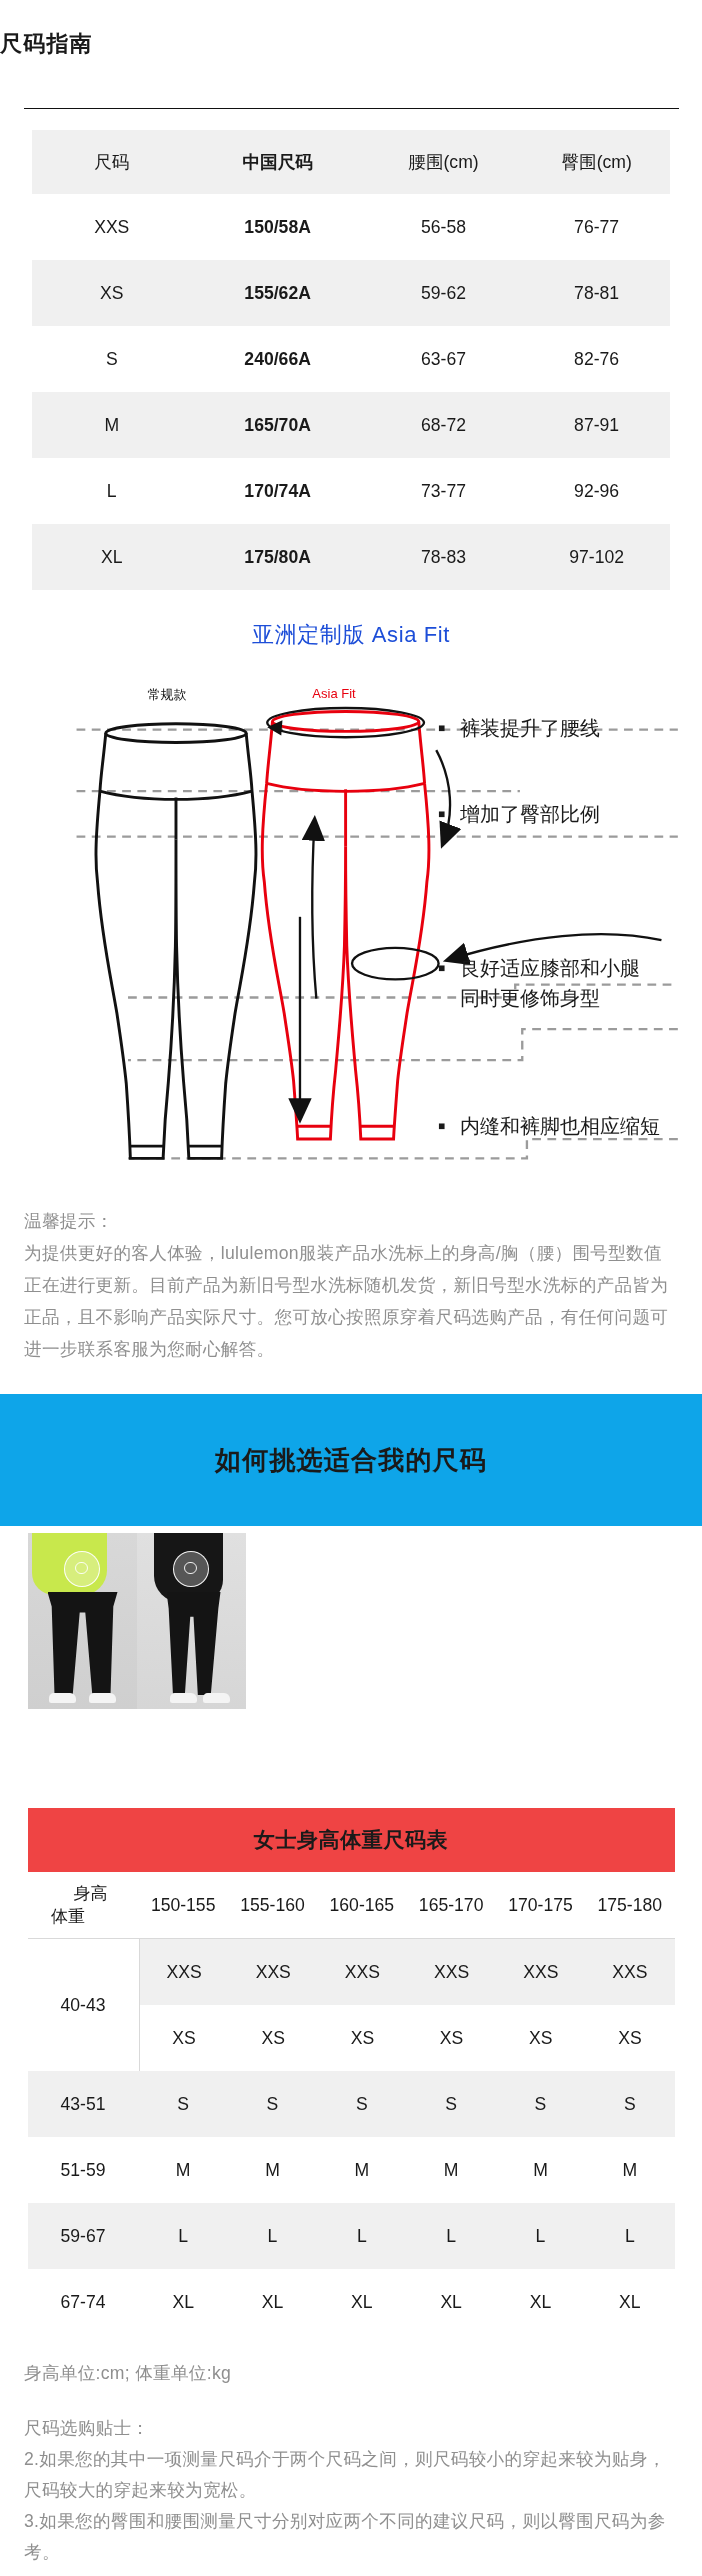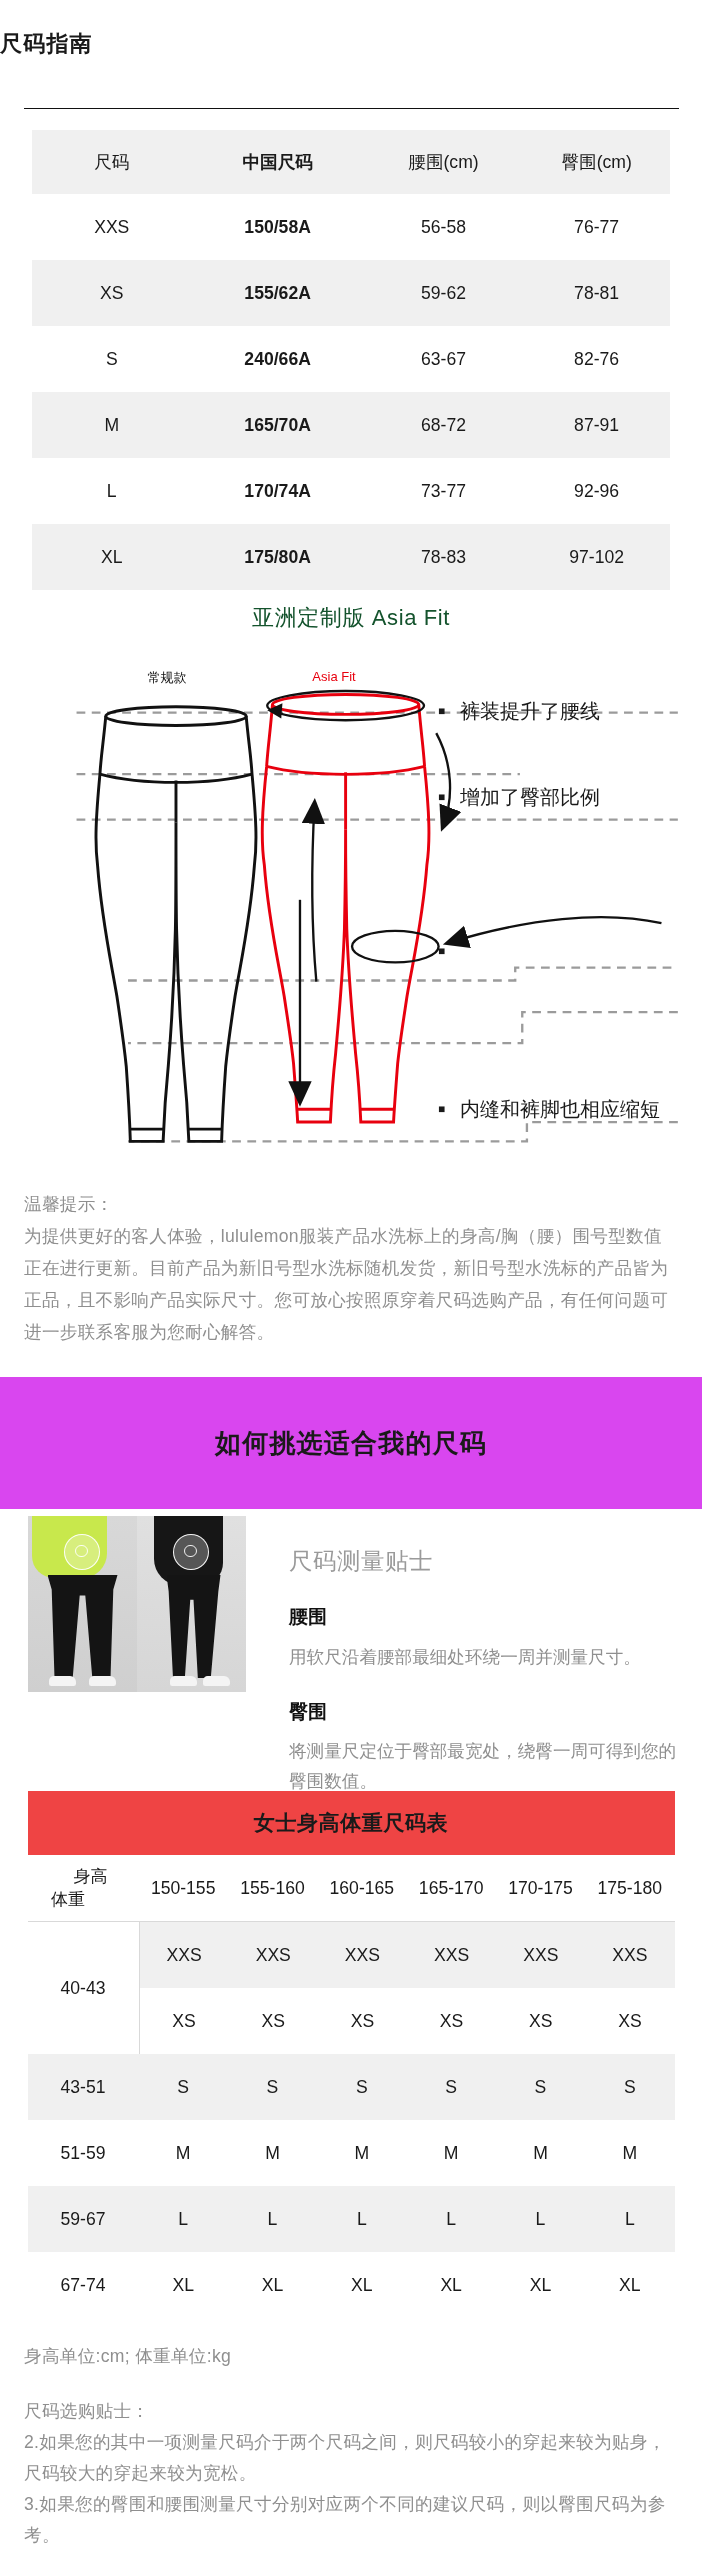--- a/index.html
+++ b/index.html
@@ -14,38 +14,38 @@
   .t1-row{display:flex;align-items:center;height:66px;}
   .t1-row.shaded{background:#f0f0f0;}
   .t1-row .c{text-align:center;}
   .t1-row .c:nth-child(1){width:25%;}
   .t1-row .c:nth-child(2){width:27%;font-weight:bold;}
   .t1-row .c:nth-child(3){width:25%;}
   .t1-row .c:nth-child(4){width:23%;}
   .t1-head{height:64px;}
 
   
-  .asia-heading{margin-top:13px;text-align:center;font-size:22px;color:#14532d;letter-spacing:0.6px;}
+  .asia-heading{margin-top:30px;text-align:center;font-size:22px;color:#1d4ed8;letter-spacing:0.6px;}
 
   
   .diagram{position:relative;width:620px;height:508px;margin-left:59px;margin-top:21px;}
   .diagram svg{position:absolute;left:0;top:0;}
   .diag-label{position:absolute;top:15px;font-size:13px;transform:translateX(-50%);}
   .diag-label.black{left:108px;color:#111;}
   .diag-label.red{left:275px;color:#e8000e;}
   .bullet{position:absolute;left:379px;font-size:20px;line-height:30px;color:#1a1a1a;display:flex;}
   .bullet .sq{font-size:11.7px;line-height:30px;margin-right:15px;}
   .bullet span.tx{white-space:pre-line;}
   .b1{top:42px;} .b2{top:128px;} .b3{top:282px;} .b4{top:440px;}
 
   
   .notice{width:654px;margin:26px auto 0;font-size:17.6px;line-height:32px;color:#8f8f8f;letter-spacing:0.3px;}
 
   
-  .howto-band{margin-top:29px;width:702px;height:132px;background:#d946ef;display:flex;align-items:center;justify-content:center;}
+  .howto-band{margin-top:29px;width:702px;height:132px;background:#0ea5e9;display:flex;align-items:center;justify-content:center;}
   .howto-band h2{font-size:26px;font-weight:bold;margin:0;letter-spacing:1.2px;}
 
   
   .measure{position:relative;height:282px;}
   .photos{position:absolute;left:27.5px;top:7px;display:flex;}
   .photo{position:relative;width:109px;height:176px;overflow:hidden;}
   .photo.left{background:linear-gradient(#d8d8d8,#cfcfcf);}
   .photo.right{background:linear-gradient(#e0e0e0,#d6d6d6);}
   .green-top{position:absolute;left:4.7px;top:-8.2px;width:75px;height:70px;background:#c8e84c;border-radius:0 0 24.6px 22px;}
   .black-top{position:absolute;left:17.6px;top:-8.2px;width:69px;height:77px;background:#161616;border-radius:0 0 22px 26px;}
@@ -197,20 +197,22 @@
   <div class="bullet b1">
     <span class="sq">■</span>
     <span class="tx">裤装提升了腰线</span>
   </div>
   <div class="bullet b2">
     <span class="sq">■</span>
     <span class="tx">增加了臀部比例</span>
   </div>
   <div class="bullet b3">
     <span class="sq">■</span>
+    <span class="tx">良好适应膝部和小腿
+同时更修饰身型</span>
   </div>
   <div class="bullet b4">
     <span class="sq">■</span>
     <span class="tx">内缝和裤脚也相应缩短</span>
   </div>
 </div>
 
 <div class="notice">
   <div>温馨提示：</div>
   <div>为提供更好的客人体验，lululemon服装产品水洗标上的身高/胸（腰）围号型数值正在进行更新。目前产品为新旧号型水洗标随机发货，新旧号型水洗标的产品皆为正品，且不影响产品实际尺寸。您可放心按照原穿着尺码选购产品，有任何问题可进一步联系客服为您耐心解答。</div>
@@ -229,27 +231,20 @@
       <div class="shoe b"></div>
       <div class="badge"></div>
     </div>
     <div class="photo right">
       <div class="black-top"></div>
       <div class="legs side"></div>
       <div class="shoe c"></div>
       <div class="shoe d"></div>
       <div class="badge"></div>
     </div>
-  </div>
-  <div class="measure-col">
-    <div class="measure-title">尺码测量贴士</div>
-    <div class="m-label">腰围</div>
-    <div class="m-desc">用软尺沿着腰部最细处环绕一周并测量尺寸。</div>
-    <div class="m-label">臀围</div>
-    <div class="m-desc">将测量尺定位于臀部最宽处，绕臀一周可得到您的臀围数值。</div>
   </div>
 </div>
 
 <div class="hw-wrap">
   <div class="hw-title-band">
     <h3>女士身高体重尺码表</h3>
   </div>
   <div class="hw-table">
     <div class="hw-head">
       <div class="hw-corner">

